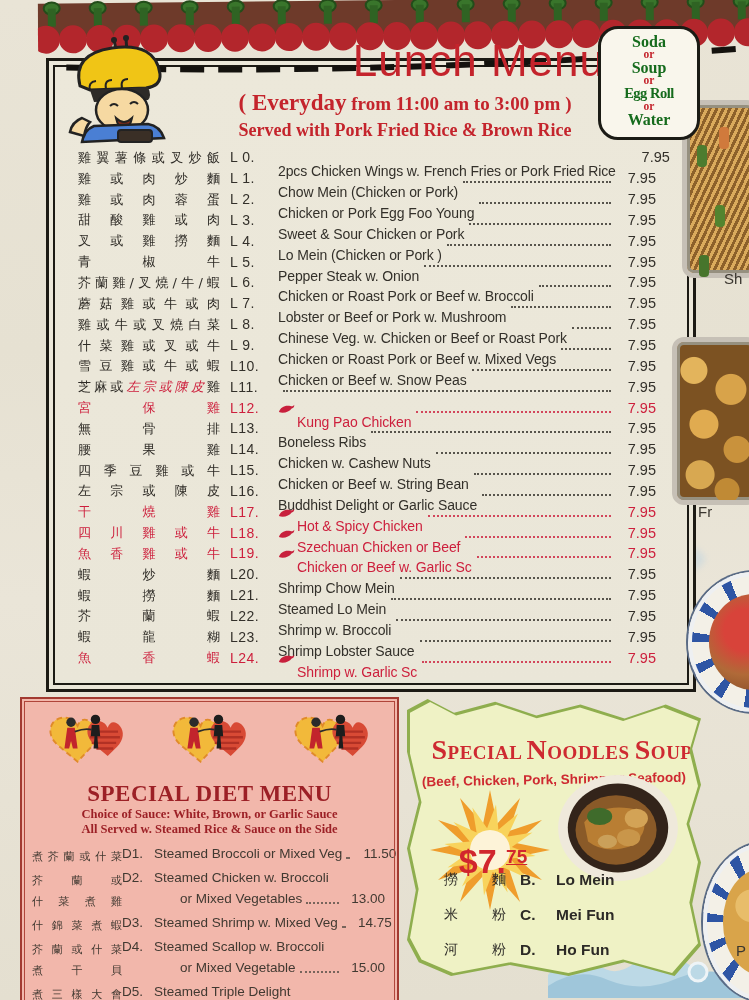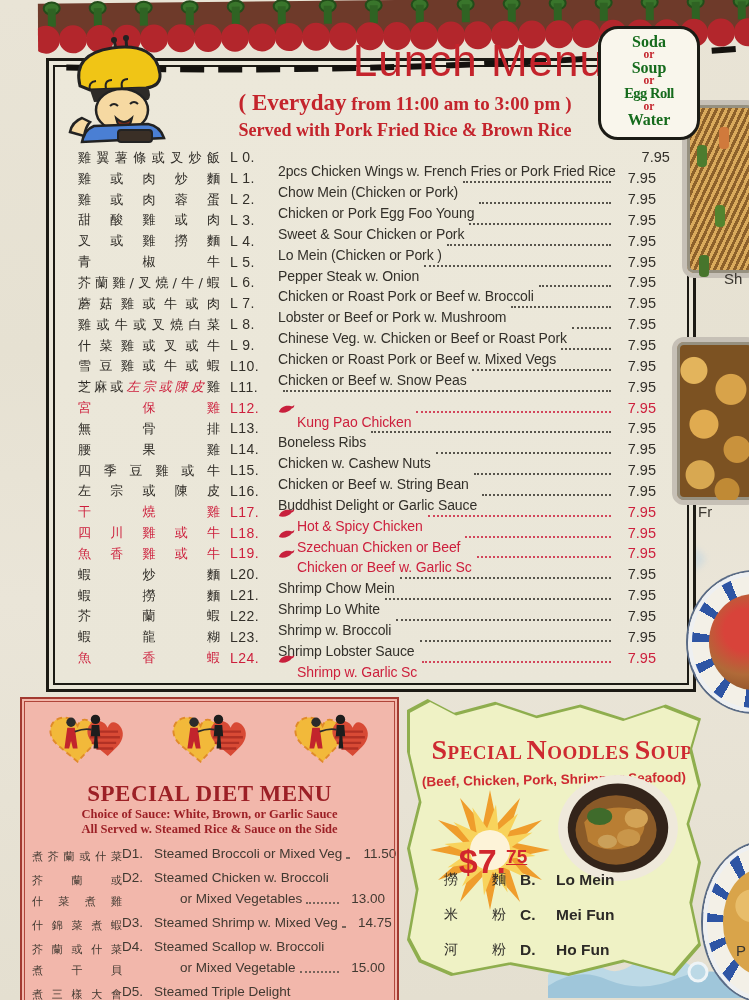--- a/index.html
+++ b/index.html
@@ -378,21 +378,21 @@
       <div class="l-row">
         <div class="l-cn"><span>蝦炒麵</span></div>
         <div class="l-code">L20.</div>
         <div class="l-name"><span>Shrimp Chow Mein</span></div>
         <div class="l-leader"></div>
         <div class="l-price">7.95</div>
       </div>
       <div class="l-row">
         <div class="l-cn"><span>蝦撈麵</span></div>
         <div class="l-code">L21.</div>
-        <div class="l-name"><span>Shrimp Lo White</span></div>
+        <div class="l-name"><span>Steamed Lo Mein</span></div>
         <div class="l-leader"></div>
         <div class="l-price">7.95</div>
       </div>
       <div class="l-row">
         <div class="l-cn"><span>芥蘭蝦</span></div>
         <div class="l-code">L22.</div>
         <div class="l-name"><span>Shrimp w. Broccoli</span></div>
         <div class="l-leader"></div>
         <div class="l-price">7.95</div>
       </div>

